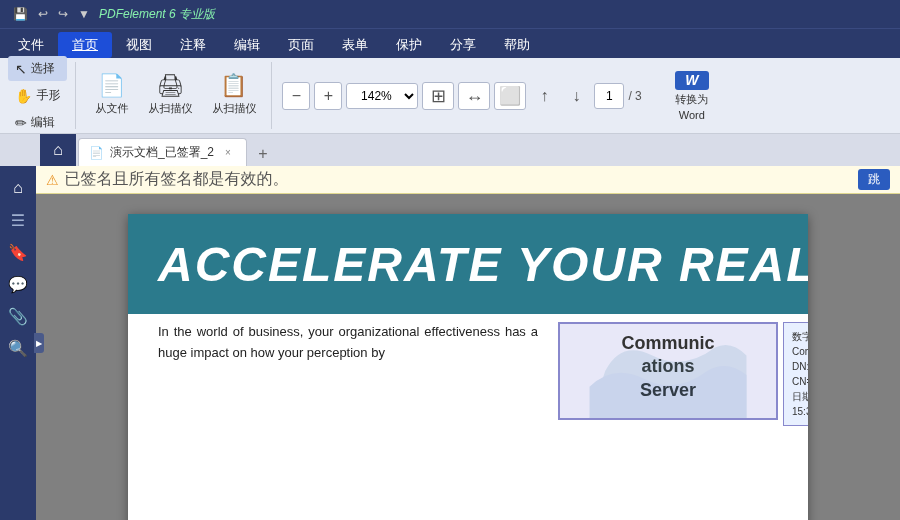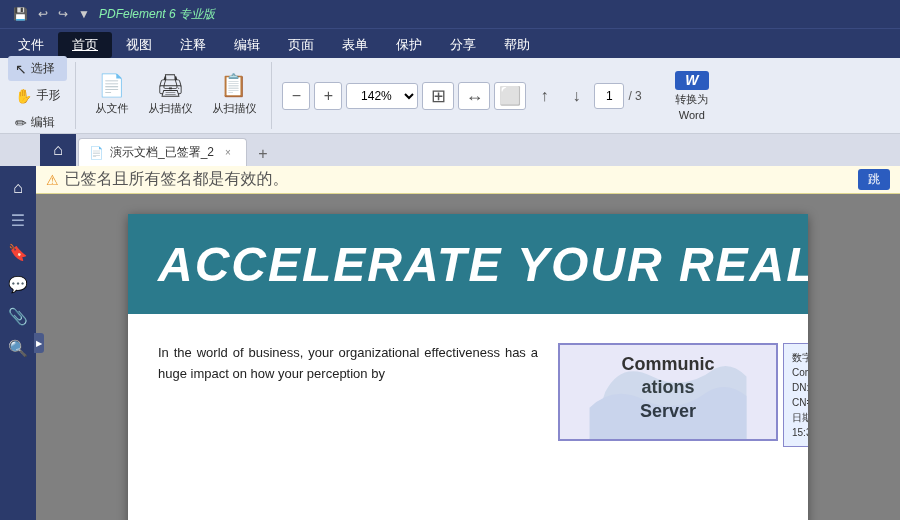--- a/index.html
+++ b/index.html
@@ -28,21 +28,21 @@
       padding: 0 4px;
       border-top: 1px solid #3a4a80;
     }
     .menu-item {
       color: white;
       padding: 4px 14px;
       cursor: pointer;
       font-size: 13px;
       border-radius: 3px;
     }
-    .menu-item.active { background: #0f172a; text-decoration: underline; }
+    .menu-item.active { background: #1d4ed8; text-decoration: underline; }
 
     
     #toolbar {
       background: #e8ecf5;
       height: 76px;
       display: flex;
       align-items: center;
       padding: 4px 8px;
       border-bottom: 1px solid #c8cdd8;
       gap: 4px;
@@ -319,21 +319,21 @@
       font-size: 48px;
       font-weight: 900;
       font-style: italic;
       text-transform: uppercase;
       letter-spacing: 2px;
       white-space: nowrap;
     }
 
     
     .pdf-body {
-      padding: 29px 30px;
+      padding: 8px 30px;
       display: flex;
       gap: 20px;
     }
     .pdf-text-col {
       flex: 1;
       font-size: 13px;
       color: #222;
       line-height: 1.6;
       text-align: justify;
     }

